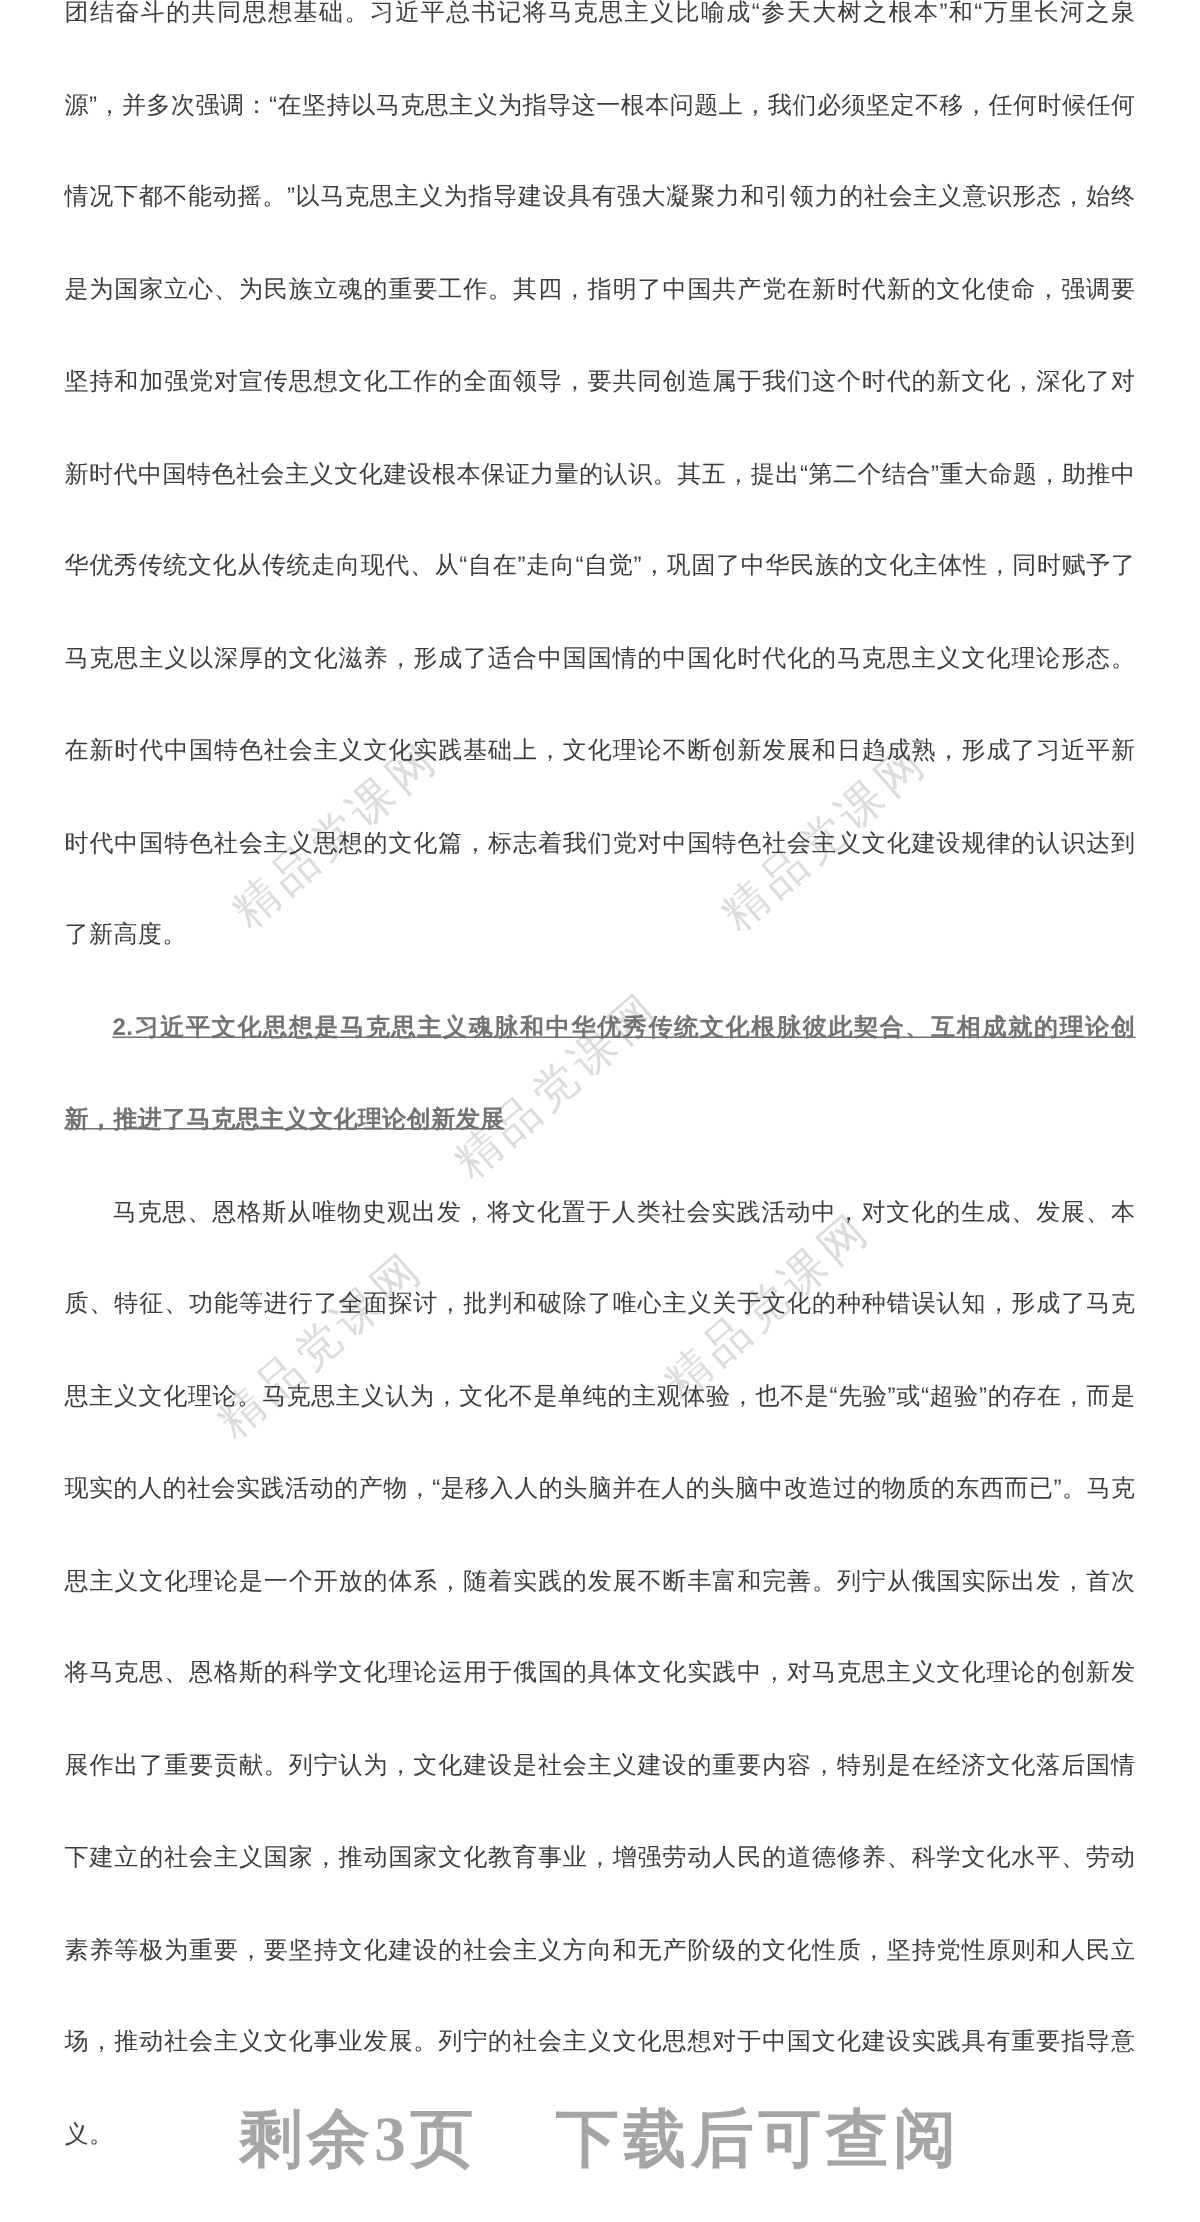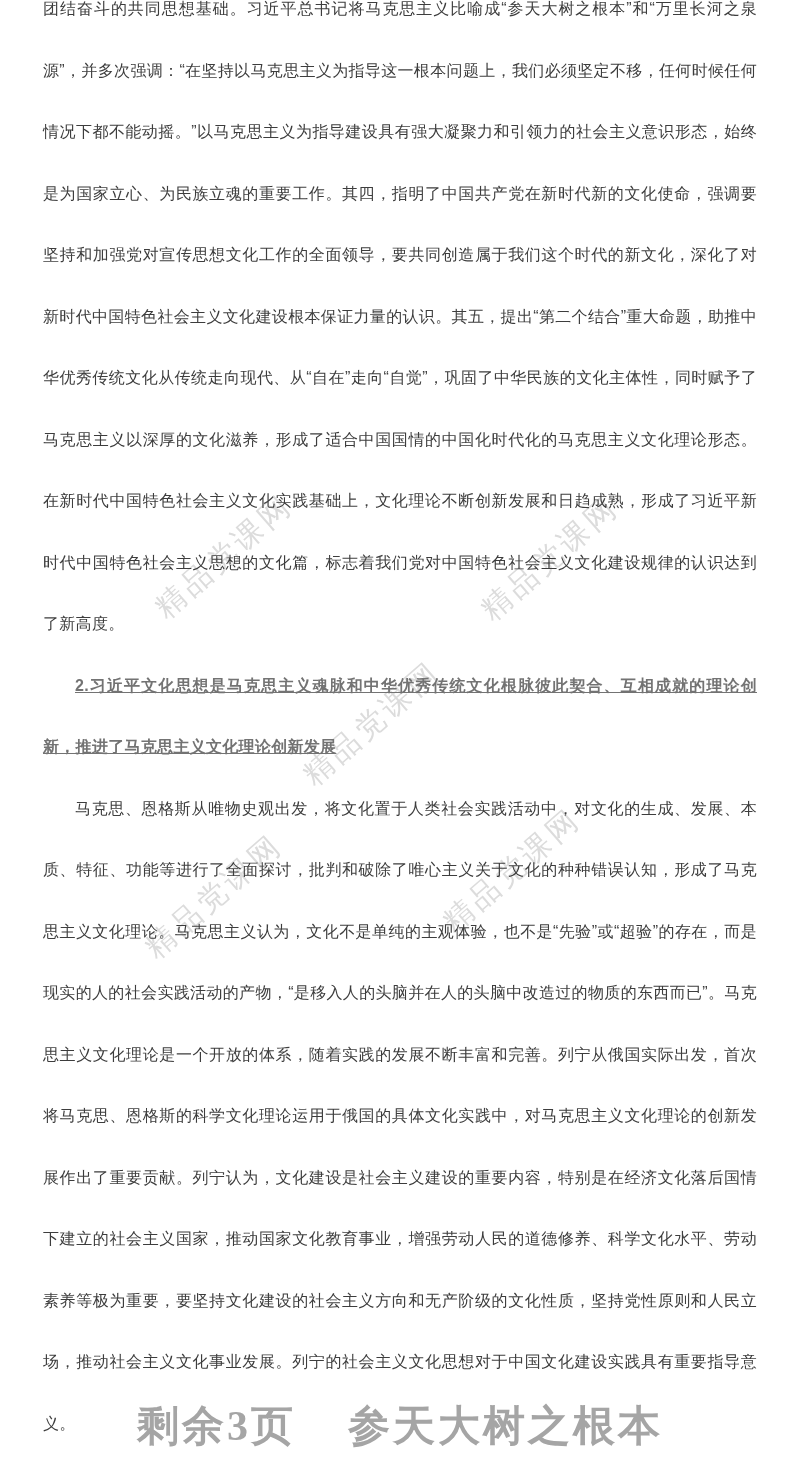--- a/index.html
+++ b/index.html
@@ -86,16 +86,16 @@
       <span class="watermark" style="left: 427px; top: 850px; color: rgb(220, 220, 220); transform: rotate(-41deg);">精品党课网</span>
     </div>
 
   <div class="content" style="color: rgb(61, 61, 61);">
       <p class="">团结奋斗的共同思想基础。习近平总书记将马克思主义比喻成“参天大树之根本”和“万里长河之泉源”，并多次强调：“在坚持以马克思主义为指导这一根本问题上，我们必须坚定不移，任何时候任何情况下都不能动摇。”以马克思主义为指导建设具有强大凝聚力和引领力的社会主义意识形态，始终是为国家立心、为民族立魂的重要工作。其四，指明了中国共产党在新时代新的文化使命，强调要坚持和加强党对宣传思想文化工作的全面领导，要共同创造属于我们这个时代的新文化，深化了对新时代中国特色社会主义文化建设根本保证力量的认识。其五，提出“第二个结合”重大命题，助推中华优秀传统文化从传统走向现代、从“自在”走向“自觉”，巩固了中华民族的文化主体性，同时赋予了马克思主义以深厚的文化滋养，形成了适合中国国情的中国化时代化的马克思主义文化理论形态。在新时代中国特色社会主义文化实践基础上，文化理论不断创新发展和日趋成熟，形成了习近平新时代中国特色社会主义思想的文化篇，标志着我们党对中国特色社会主义文化建设规律的认识达到了新高度。</p>
       <p class="heading indent" style="color: #737373; text-decoration: underline;">2.习近平文化思想是马克思主义魂脉和中华优秀传统文化根脉彼此契合、互相成就的理论创新，推进了马克思主义文化理论创新发展</p>
       <p class="indent">马克思、恩格斯从唯物史观出发，将文化置于人类社会实践活动中，对文化的生成、发展、本质、特征、功能等进行了全面探讨，批判和破除了唯心主义关于文化的种种错误认知，形成了马克思主义文化理论。马克思主义认为，文化不是单纯的主观体验，也不是“先验”或“超验”的存在，而是现实的人的社会实践活动的产物，“是移入人的头脑并在人的头脑中改造过的物质的东西而已”。马克思主义文化理论是一个开放的体系，随着实践的发展不断丰富和完善。列宁从俄国实际出发，首次将马克思、恩格斯的科学文化理论运用于俄国的具体文化实践中，对马克思主义文化理论的创新发展作出了重要贡献。列宁认为，文化建设是社会主义建设的重要内容，特别是在经济文化落后国情下建立的社会主义国家，推动国家文化教育事业，增强劳动人民的道德修养、科学文化水平、劳动素养等极为重要，要坚持文化建设的社会主义方向和无产阶级的文化性质，坚持党性原则和人民立场，推动社会主义文化事业发展。列宁的社会主义文化思想对于中国文化建设实践具有重要指导意义。</p>
     </div>
 
   <div class="footer" style="color: rgb(165, 165, 165);">
-    <span>剩余3页</span><span class="download-hint">参天大树之根本</span>
+    <span>剩余3页</span><span class="download-hint">下载后可查阅</span>
   </div>
 
 </div>
 
 </body></html>

